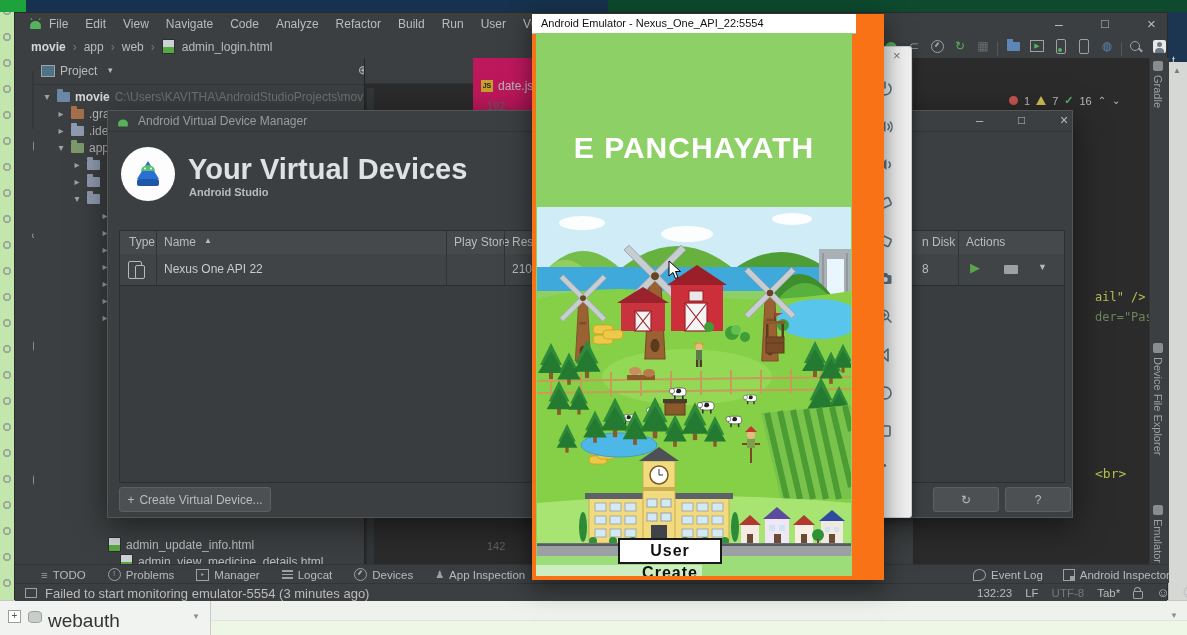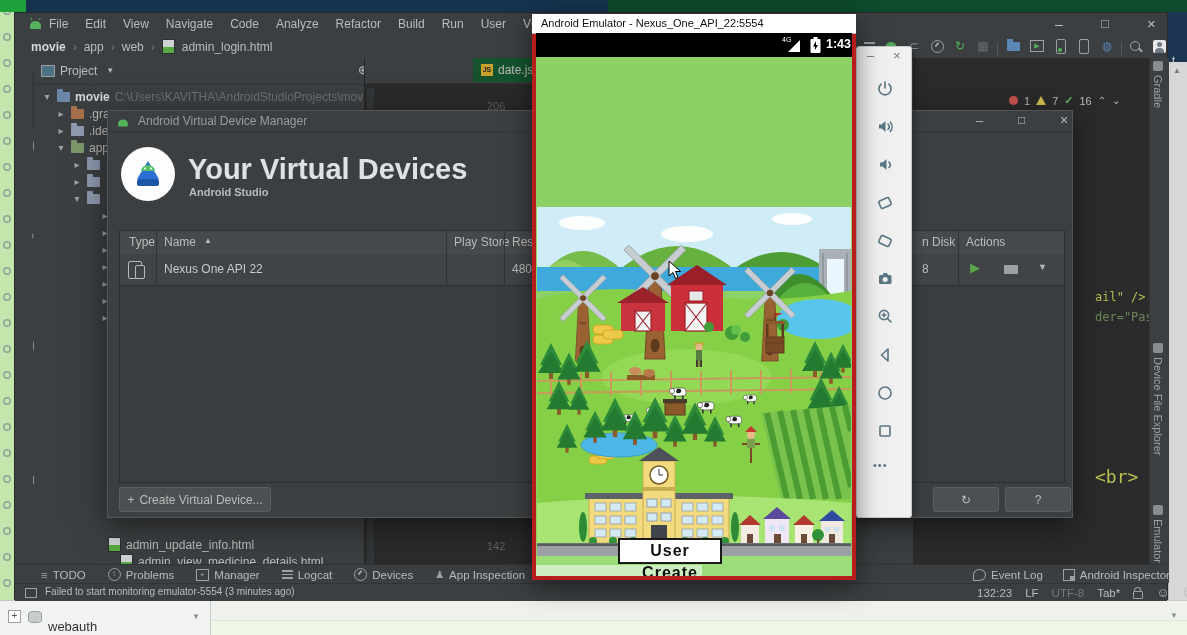--- a/index.html
+++ b/index.html
@@ -71,21 +71,21 @@
   </div>
   <div class="abs" style="left:1168px;top:62px;width:19px;height:538px;background:#d6d8d6;border-left:1px solid #b8bab8;">
     <span class="abs" style="left:4px;top:4px;font-size:8px;color:#7a7a7a;">▲</span>
   </div>
 
   <div class="abs" style="left:0;top:600px;width:1187px;height:35px;background:#eef1ec;border-top:1px solid #c4c8c4;">
     <div class="abs" style="left:0;top:19px;width:1187px;height:16px;background:#eef7e6;border-top:1px solid #dfe4de;"></div>
     <div class="abs" style="left:0;top:0;width:210px;height:35px;background:#f1f3f0;border-right:1px solid #c8ccc8;">
       <span class="abs" style="left:8px;top:9px;width:11px;height:11px;border:1px solid #9aa09a;background:#fff;color:#555;font-size:10px;line-height:10px;text-align:center;">+</span>
       <span class="abs" style="left:28px;top:10px;width:12px;height:10px;background:#c9cdc9;border:1px solid #9aa09a;border-radius:5px/3px;"></span>
-      <span class="abs" style="left:48px;top:18px;color:#333;font-size:13px;">webauth</span>
+      <span class="abs" style="left:48px;top:9px;color:#333;font-size:19px;">webauth</span>
       <span class="abs" style="left:192px;top:11px;font-size:8px;color:#8a8f8a;">▼</span>
     </div>
     <span class="abs" style="left:1170px;top:10px;font-size:8px;color:#8a8f8a;">▼</span>
   </div>
 
   <div class="abs" style="left:14px;top:12px;width:1154px;height:588px;background:#3c3f41;border:1px solid #2a2a2a;box-sizing:border-box;">
 
     <div class="abs" style="left:0;top:0;width:1152px;height:22px;background:#3c3f41;border-bottom:1px solid #323537;">
       <svg class="abs" width="15" height="13" style="left:13px;top:4px;">
         <path d="M2,9 a5.5,5 0 0 1 11,0 z" fill="#56b35c"></path>
@@ -263,44 +263,44 @@
         <span>admin_view_medicine_details.html</span>
       </div>
       <div class="treerow" style="left:86px;top:512px;">
         <span class="fico"></span>
         <span>create_feedback.php</span>
       </div>
     </div>
 
     <div class="abs" style="left:349px;top:45px;width:183px;height:525px;background:#2b2b2b;border-left:1px solid #252525;">
       <div class="abs" style="left:0;top:0;width:183px;height:25px;background:#3c3f41;border-bottom:1px solid #323537;">
-        <div class="abs" style="left:108px;top:0;height:24px;display:flex;align-items:center;gap:5px;padding:0 8px;background:#14532d;">
+        <div class="abs" style="left:108px;top:0;height:24px;display:flex;align-items:center;gap:5px;padding:16px 8px;background:#be185d;">
           <span class="jsico">JS</span>
           <span class="txt">date.js</span>
         </div>
       </div>
-      <span class="abs" style="left:122px;top:42px;color:#606366;font-size:11px;">206</span>
+      <span class="abs" style="left:122px;top:42px;color:#606366;font-size:11px;">192</span>
       <span class="abs" style="left:122px;top:482px;color:#606366;font-size:11px;">142</span>
       <div class="abs" style="left:2px;top:30px;width:7px;height:490px;background:#333638;"></div>
     </div>
 
     <div class="abs" style="left:898px;top:45px;width:236px;height:518px;background:#2b2b2b;">
       <div class="abs" style="left:96px;top:36px;display:flex;align-items:center;gap:6px;">
         <span style="width:9px;height:9px;border-radius:50%;background:#c75450;display:inline-block;"></span>
         <span class="txt" style="font-size:11px;">1</span>
         <span style="width:0;height:0;border-left:5px solid transparent;border-right:5px solid transparent;border-bottom:9px solid #d6bf55;display:inline-block;"></span>
         <span class="txt" style="font-size:11px;">7</span>
         <span style="color:#56b35c;font-size:11px;font-weight:bold;">✓</span>
         <span class="txt" style="font-size:11px;">16</span>
         <span class="txt" style="font-size:10px;">⌃</span>
         <span class="txt" style="font-size:10px;">⌄</span>
       </div>
       <span class="abs" style="left:182px;top:232px;font-family:'DejaVu Sans Mono',monospace;font-size:12px;color:#b8bf4f;white-space:pre;">ail" /&gt;</span>
       <span class="abs" style="left:182px;top:252px;font-family:'DejaVu Sans Mono',monospace;font-size:12px;color:#6a8759;white-space:pre;">der="Pass</span>
-      <span class="abs" style="left:182px;top:408px;font-family:'DejaVu Sans Mono',monospace;font-size:18px;color:#b8bf4f;white-space:pre;">&lt;br&gt;</span>
+      <span class="abs" style="left:182px;top:408px;font-family:'DejaVu Sans Mono',monospace;font-size:13px;color:#b8bf4f;white-space:pre;">&lt;br&gt;</span>
 
       <div class="abs" style="left:242px;top:0;width:9px;height:518px;background:#313335;">
         <span class="abs" style="left:1px;top:40px;width:7px;height:3px;background:#b8a33c;"></span>
         <span class="abs" style="left:1px;top:104px;width:7px;height:3px;background:#b8a33c;"></span>
         <span class="abs" style="left:0px;top:350px;width:9px;height:66px;background:#5c5f61;"></span>
         <span class="abs" style="left:1px;top:362px;width:7px;height:3px;background:#b8a33c;"></span>
         <span class="abs" style="left:1px;top:378px;width:7px;height:3px;background:#b8a33c;"></span>
         <span class="abs" style="left:1px;top:394px;width:7px;height:3px;background:#b8a33c;"></span>
         <span class="abs" style="left:0px;top:498px;width:9px;height:6px;background:#a8824a;"></span>
       </div>
@@ -356,21 +356,21 @@
           </span>
         <span class="btab">
             <span class="frameico"></span>
             <span>Android Inspector</span>
           </span>
       </div>
     </div>
 
     <div class="abs" style="left:0;top:570px;width:1152px;height:17px;background:#3c3f41;border-top:1px solid #323537;">
       <span class="abs" style="left:10px;top:4px;width:10px;height:8px;border:1.3px solid #9da1a4;"></span>
-      <span class="abs txt" style="left:30px;top:2px;font-size:10px;">Failed to start monitoring emulator-5554 (3 minutes ago)</span>
+      <span class="abs txt" style="left:30px;top:2px;font-size:13px;">Failed to start monitoring emulator-5554 (3 minutes ago)</span>
       <div class="abs" style="left:962px;top:0;height:17px;display:flex;align-items:center;gap:13px;">
         <span class="txt" style="font-size:11.5px;">132:23</span>
         <span class="txt" style="font-size:11.5px;">LF</span>
         <span class="txt dim" style="font-size:11.5px;">UTF-8</span>
         <span class="txt" style="font-size:11.5px;">Tab*</span>
         <span class="lockico"></span>
         <span class="txt" style="font-size:13px;">☺</span>
         <span class="txt" style="font-size:13px;">☹</span>
       </div>
     </div>
@@ -414,21 +414,21 @@
         <span class="abs txt" style="left:846px;top:4px;">Actions</span>
         <span class="colsep" style="left:36px;"></span>
           <span class="colsep" style="left:326px;"></span>
         <span class="colsep" style="left:384px;"></span>
           <span class="colsep" style="left:838px;"></span>
       </div>
       <div class="abs" style="left:0;top:23px;width:944px;height:31px;background:#404446;border-bottom:1px solid #2c2e2f;">
         <span class="abs" style="left:8px;top:7px;width:12px;height:16px;border:1.6px solid #b7babc;border-radius:2px;"></span>
         <span class="abs" style="left:15px;top:11px;width:8px;height:12px;border:1.6px solid #b7babc;border-radius:2px;background:#404446;"></span>
         <span class="abs txt" style="left:44px;top:8px;color:#c8cacb;">Nexus One API 22</span>
-        <span class="abs txt" style="left:392px;top:8px;">480</span>
+        <span class="abs txt" style="left:392px;top:8px;">210</span>
         <span class="abs txt" style="left:802px;top:8px;">8</span>
         <span class="abs" style="left:850px;top:6px;color:#57a64a;font-size:13px;">▶</span>
         <span class="abs" style="left:884px;top:11px;width:14px;height:9px;background:#9da1a4;border-radius:1px;"></span>
         <span class="abs" style="left:918px;top:8px;color:#b6b8ba;font-size:9px;">▼</span>
         <span class="colsep" style="left:36px;"></span>
           <span class="colsep" style="left:326px;"></span>
         <span class="colsep" style="left:384px;"></span>
           <span class="colsep" style="left:838px;"></span>
       </div>
     </div>
@@ -502,37 +502,28 @@
         </g>
       </svg>
     <svg class="ebtn" style="top:374px;">
         <g class="etool">
           <rect x="4" y="5" width="10" height="10" rx="1"></rect>
         </g>
       </svg>
     <span class="abs" style="left:16px;top:412px;color:#5b7684;font-size:11px;letter-spacing:1px;">•••</span>
   </div>
 
-  <div class="abs" style="left:532px;top:14px;width:324px;height:566px;background:#b91c1c;box-shadow:0 6px 24px rgba(0,0,0,.5);">
+  <div class="abs" style="left:532px;top:14px;width:324px;height:566px;background:#f97316;box-shadow:0 6px 24px rgba(0,0,0,.5);padding-left:28px;">
     <div class="abs" style="left:0;top:0;width:324px;height:19px;background:#fff;border-bottom:1px solid #b9b9b9;">
       <span class="abs" style="left:9px;top:3px;color:#111;font-size:11px;white-space:nowrap;">Android Emulator - Nexus_One_API_22:5554</span>
     </div>
     <div class="abs" style="left:4px;top:19px;width:316px;height:543px;background:#8dd065;overflow:hidden;">
 
-      <div class="abs" style="left:0;top:0;width:316px;height:24px;background:#000;">
-        <span class="abs" style="left:246px;top:3px;color:#fff;font-size:7px;">4G</span>
-        <span class="abs" style="left:252px;top:7px;width:0;height:0;border-left:12px solid transparent;border-bottom:12px solid #fff;"></span>
-        <svg class="abs" width="11" height="17" style="left:274px;top:4px;">
-          <rect x="3.5" y="0" width="4" height="2" fill="#fff"></rect>
-          <rect x="0.5" y="2" width="10" height="14" rx="1" fill="#fff"></rect>
-          <path d="M6,4 L3,9.5 h2 L5,13 L8,8 h-2 z" fill="#000"></path>
-        </svg>
-        <span class="abs" style="left:290px;top:4px;color:#fff;font-size:12.5px;font-weight:bold;">1:43</span>
-      </div>
-
+
+      <div class="abs" style="left:0;top:98px;width:316px;text-align:center;color:#fff;font-size:30px;font-weight:800;letter-spacing:1px;">E PANCHAYATH</div>
 
       <svg class="abs" width="314" height="352" viewBox="0 0 314 352" style="left:1px;top:174px;">
         <defs>
           <g id="pine">
             <rect x="-2" y="-6" width="4" height="8" fill="#8a5a2b"></rect>
             <path d="M0,-34 L11,-12 L-11,-12 Z" fill="#2e8b3a"></path>
             <path d="M0,-26 L13,-4 L-13,-4 Z" fill="#237a30"></path>
           </g>
           <g id="cow">
             <rect x="-7" y="-5" width="14" height="8" rx="3" fill="#fff" stroke="#333" stroke-width="0.6"></rect>

